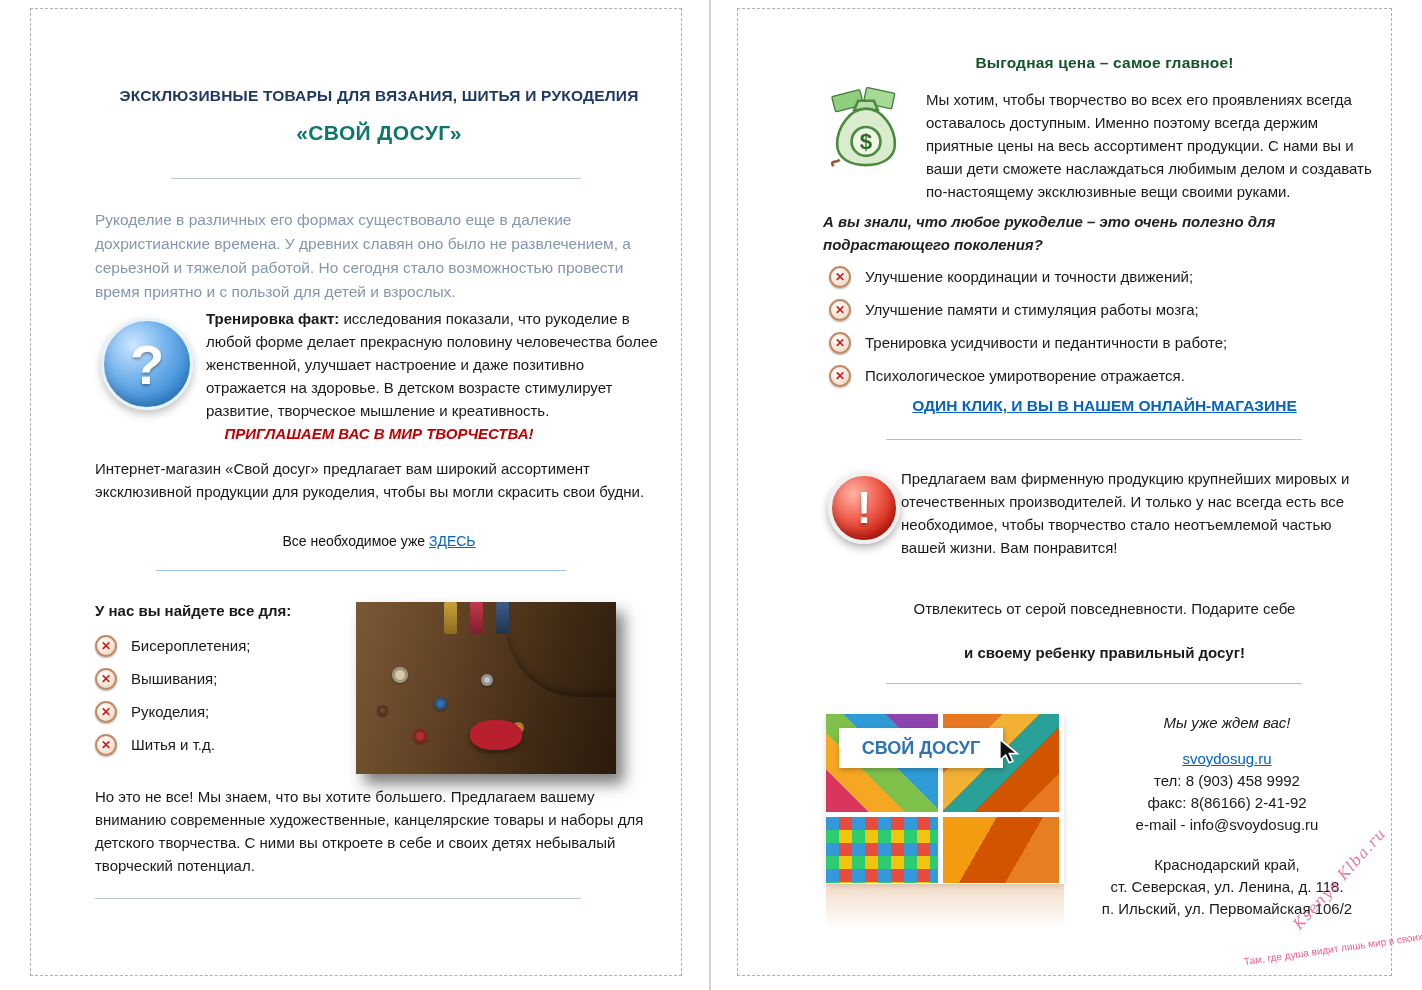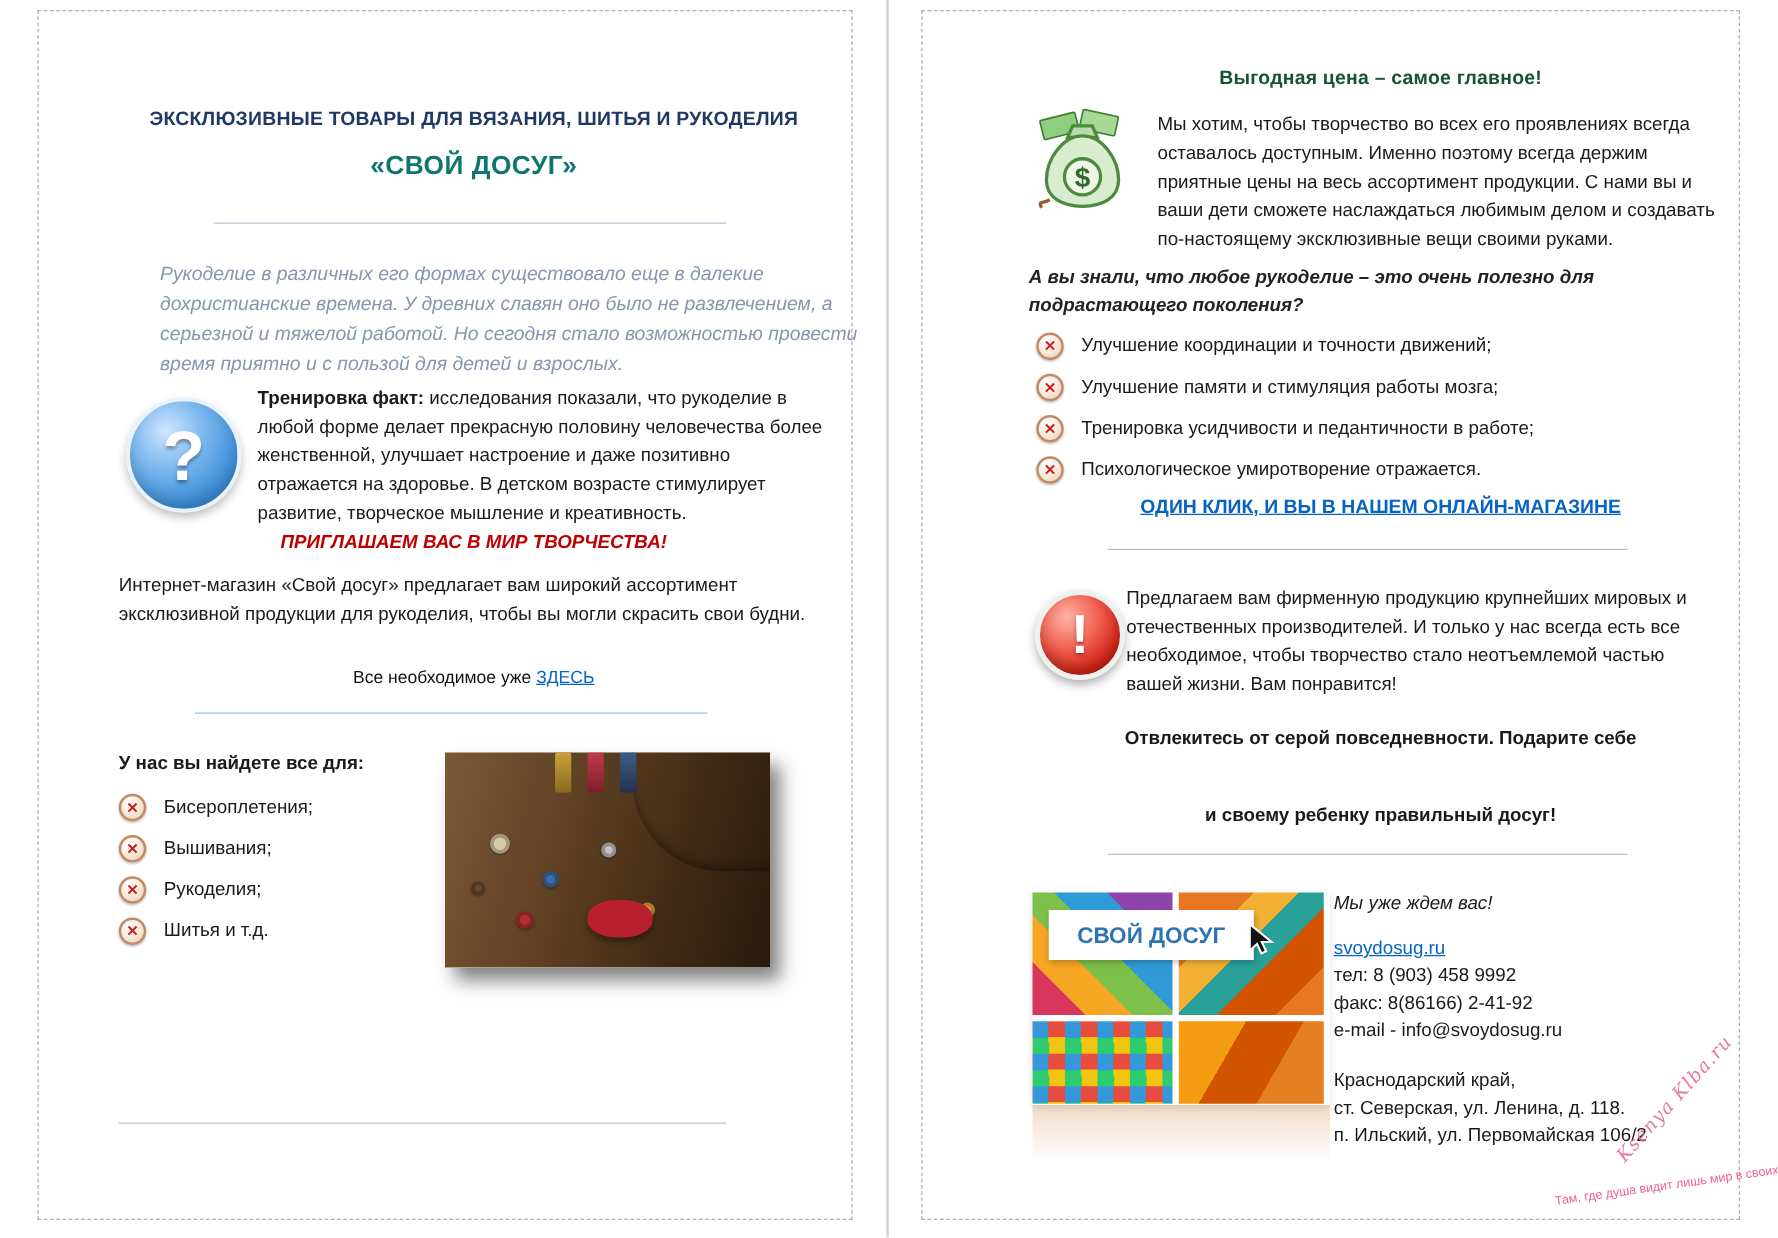--- a/index.html
+++ b/index.html
@@ -18,21 +18,21 @@
   .t-red { color:#14532d; }
 
   .h-small { font-size:15.5px; font-weight:bold; letter-spacing:.2px; }
   .brand-title { font-size:21px; font-weight:bold; color:#0f766e; letter-spacing:.4px; }
 
   .divider { border-top:1px solid #bfbfbf; height:0; }
   .divider.bluegray { border-top-color:#b9c6d8; }
   .divider.blue { border-top-color:#9dc3e6; }
 
   .para { font-size:15px; line-height:23px; color:#1a1a1a; }
-  .intro { font-style:italic; color:#8496B0; font-size:15.5px; line-height:24px;margin-left:33px; }
+  .intro { color:#8496B0; font-size:15.5px; line-height:24px; }
 
   .round-icon { border-radius:50%; display:flex; align-items:center; justify-content:center;
                 color:#fff; font-weight:bold; }
   .q-icon { width:92px; height:92px; font-size:56px;
             background:radial-gradient(circle at 34% 28%, #cfe6ff 0%, #7db9ef 35%, #3f8fd8 70%, #2a6fb3 100%);
             box-shadow:0 4px 8px rgba(0,0,0,.25), inset 0 -6px 10px rgba(0,0,0,.15);
             border:3px solid #e8f2fb; text-shadow:0 2px 3px rgba(0,0,0,.35); }
   .ex-icon { width:72px; height:72px; font-size:44px;
             background:radial-gradient(circle at 34% 28%, #ffb3a6 0%, #f1604e 40%, #d2271a 70%, #9e0f05 100%);
             box-shadow:0 4px 8px rgba(0,0,0,.3), inset 0 -5px 9px rgba(0,0,0,.2);
@@ -68,21 +68,21 @@
              box-shadow:0 2px 6px rgba(0,0,0,.15); }
   .cell1 { background:linear-gradient(45deg,#d8365c 0 20%,#f5a623 20% 38%,#7ec14a 38% 55%,#2e9bd6 55% 75%,#8e44ad 75% 100%); }
   .cell2 { background:linear-gradient(135deg,#e87722 0 28%,#f2b134 28% 45%,#2aa198 45% 60%,#d35400 60% 82%,#e87722 82% 100%); }
   .cell3 { background:conic-gradient(#e74c3c 25%, #f1c40f 0 50%, #2ecc71 0 75%, #3498db 0) 0 0/26px 26px; }
   .cell4 { background:linear-gradient(120deg,#f39c12 0 35%,#d35400 35% 65%,#e67e22 65% 100%); }
   .reflection { position:absolute; left:0; right:0; top:100%; height:46px;
                 background:linear-gradient(to bottom, rgba(214,140,70,.30), rgba(255,255,255,0)); }
   .logo-box { background:#fff; display:flex; align-items:center; justify-content:center;
               box-shadow:1px 2px 5px rgba(0,0,0,.25); font-size:18px; font-weight:bold; }
 
-  .contacts { position:absolute; top:703px; right:0; width:320px; text-align:left;
+  .contacts { position:absolute; top:703px; right:0; width:320px; text-align:center;
               font-size:15px; line-height:22px; color:#1a1a1a; }
   .contacts .waiting { font-style:italic; margin-bottom:14px; }
   .contacts .gap { height:18px; }
 
   .wm-script { position:absolute; left:1296px; top:918px; color:#e4628e; font-size:15px;
                font-family:"DejaVu Serif", serif; font-style:italic; letter-spacing:1px;
                transform:rotate(-48deg); transform-origin:left center; opacity:.85; white-space:nowrap; }
   .wm-caption { position:absolute; left:1244px; top:956px; color:#ef5f8f; font-size:10px;
                 transform:rotate(-8deg); transform-origin:left center; white-space:nowrap; }
 </style>
@@ -140,20 +140,21 @@
         <div class="spool" style="left:54%; background:linear-gradient(#3d5d8a,#22324d);"></div>
         <div class="btn" style="left:14%; top:38%; width:16px; height:16px; background:#d9c9a8;"></div>
         <div class="btn" style="left:30%; top:55%; width:13px; height:13px; background:#3a6ea8;"></div>
         <div class="btn" style="left:48%; top:42%; width:12px; height:12px; background:#c2c2c2;"></div>
         <div class="btn" style="left:22%; top:74%; width:14px; height:14px; background:#b03030;"></div>
         <div class="btn" style="left:60%; top:70%; width:12px; height:12px; background:#e6a23c;"></div>
         <div class="btn" style="left:8%; top:60%; width:11px; height:11px; background:#6b4a2c;"></div>
         <div class="tassel"></div>
       </div>
 
+      <p class="abs para" style="top:776px; left:2px; width:568px;">Но это не все! Мы знаем, что вы хотите большего. Предлагаем вашему вниманию современные художественные, канцелярские товары и наборы для детского творчества. С ними вы откроете в себе и своих детях небывалый творческий потенциал.</p>
 
       <div class="abs divider bluegray" style="top:889px; left:2px; width:486px;"></div>
     </div>
   </div>
 
   <div class="page page-right">
     <div class="pr">
       <div class="abs center h-small t-red" style="top:45px;">Выгодная цена – самое главное!</div>
 
       <div class="abs" style="left:2px; top:74px; width:84px; height:88px;">
@@ -192,21 +193,21 @@
         <a class="link">ОДИН КЛИК, И ВЫ В НАШЕМ ОНЛАЙН-МАГАЗИНЕ</a>
       </div>
 
       <div class="abs divider" style="top:430px; left:64px; width:416px;"></div>
 
       <div class="abs round-icon ex-icon" style="left:6px; top:463px;">
         <span>!</span>
       </div>
       <p class="abs para" style="top:458px; left:79px; width:472px;">Предлагаем вам фирменную продукцию крупнейших мировых и отечественных производителей. И только у нас всегда есть все необходимое, чтобы творчество стало неотъемлемой частью вашей жизни. Вам понравится!</p>
 
-      <div class="abs center para" style="top:570px; font-weight:bold;">Отвлекитесь от серой повседневности. Подарите себе</div>
+      <div class="abs center para" style="top:588px; font-weight:normal;">Отвлекитесь от серой повседневности. Подарите себе</div>
       <div class="abs center para" style="top:632px; font-weight:bold;">и своему ребенку правильный досуг!</div>
 
       <div class="abs divider" style="top:674px; left:64px; width:416px;"></div>
 
       <div class="abs collage" style="left:4px; top:705px; width:238px; height:170px;">
         <div class="cell1"></div>
         <div class="cell2"></div>
         <div class="cell3"></div>
         <div class="cell4"></div>
         <div class="reflection"></div>

